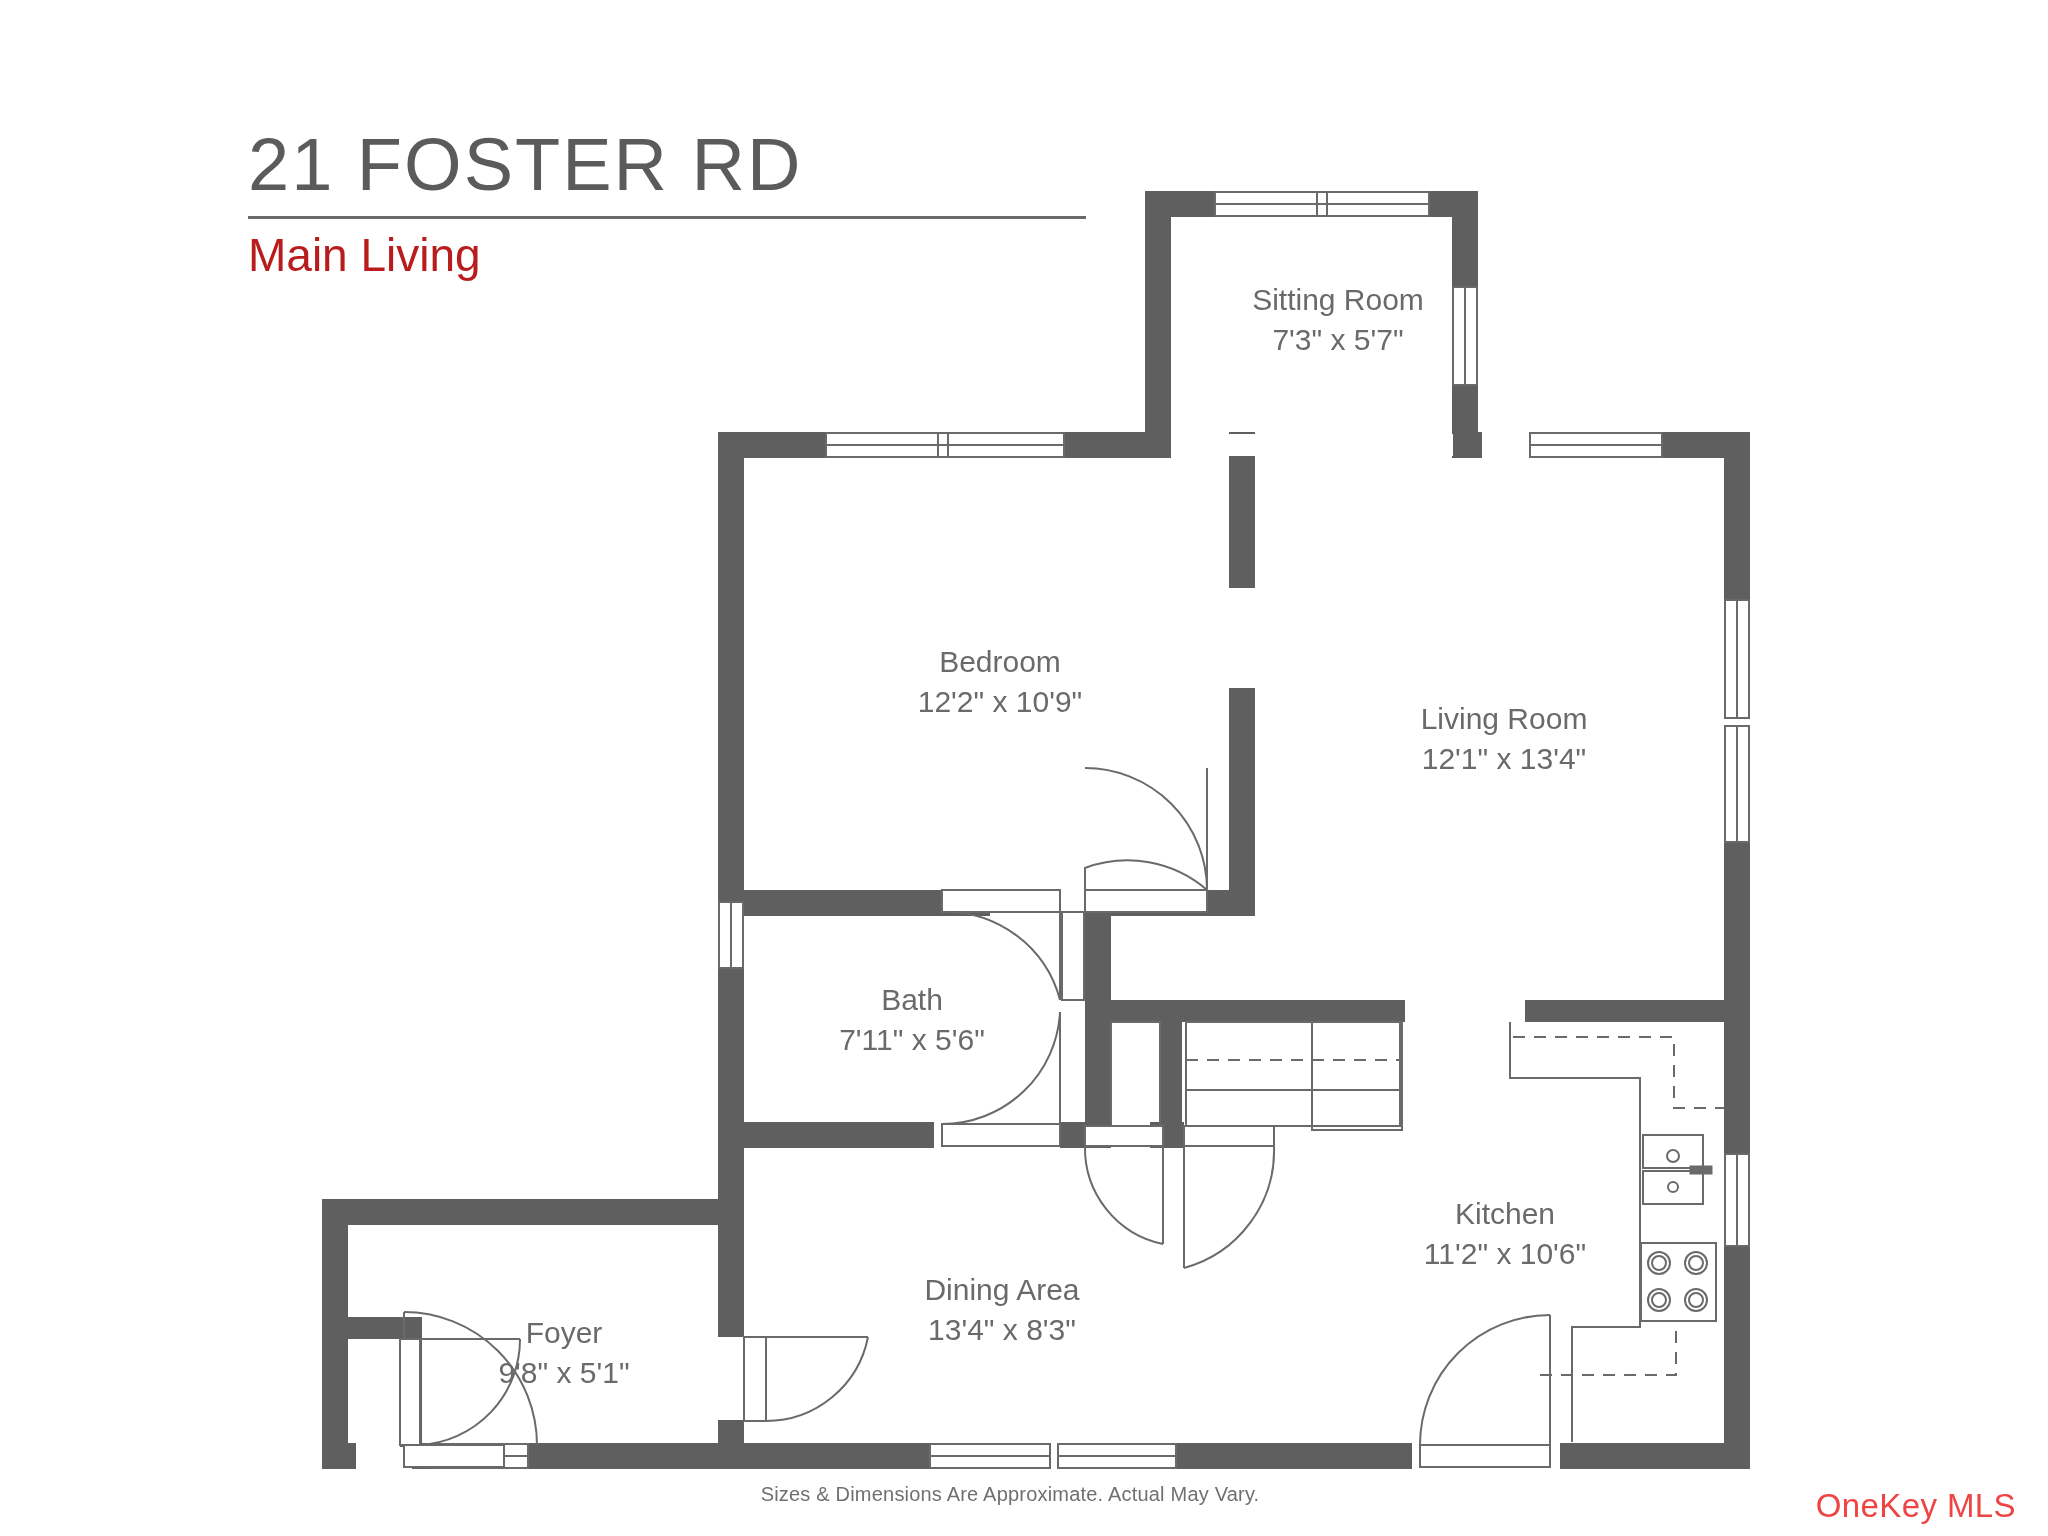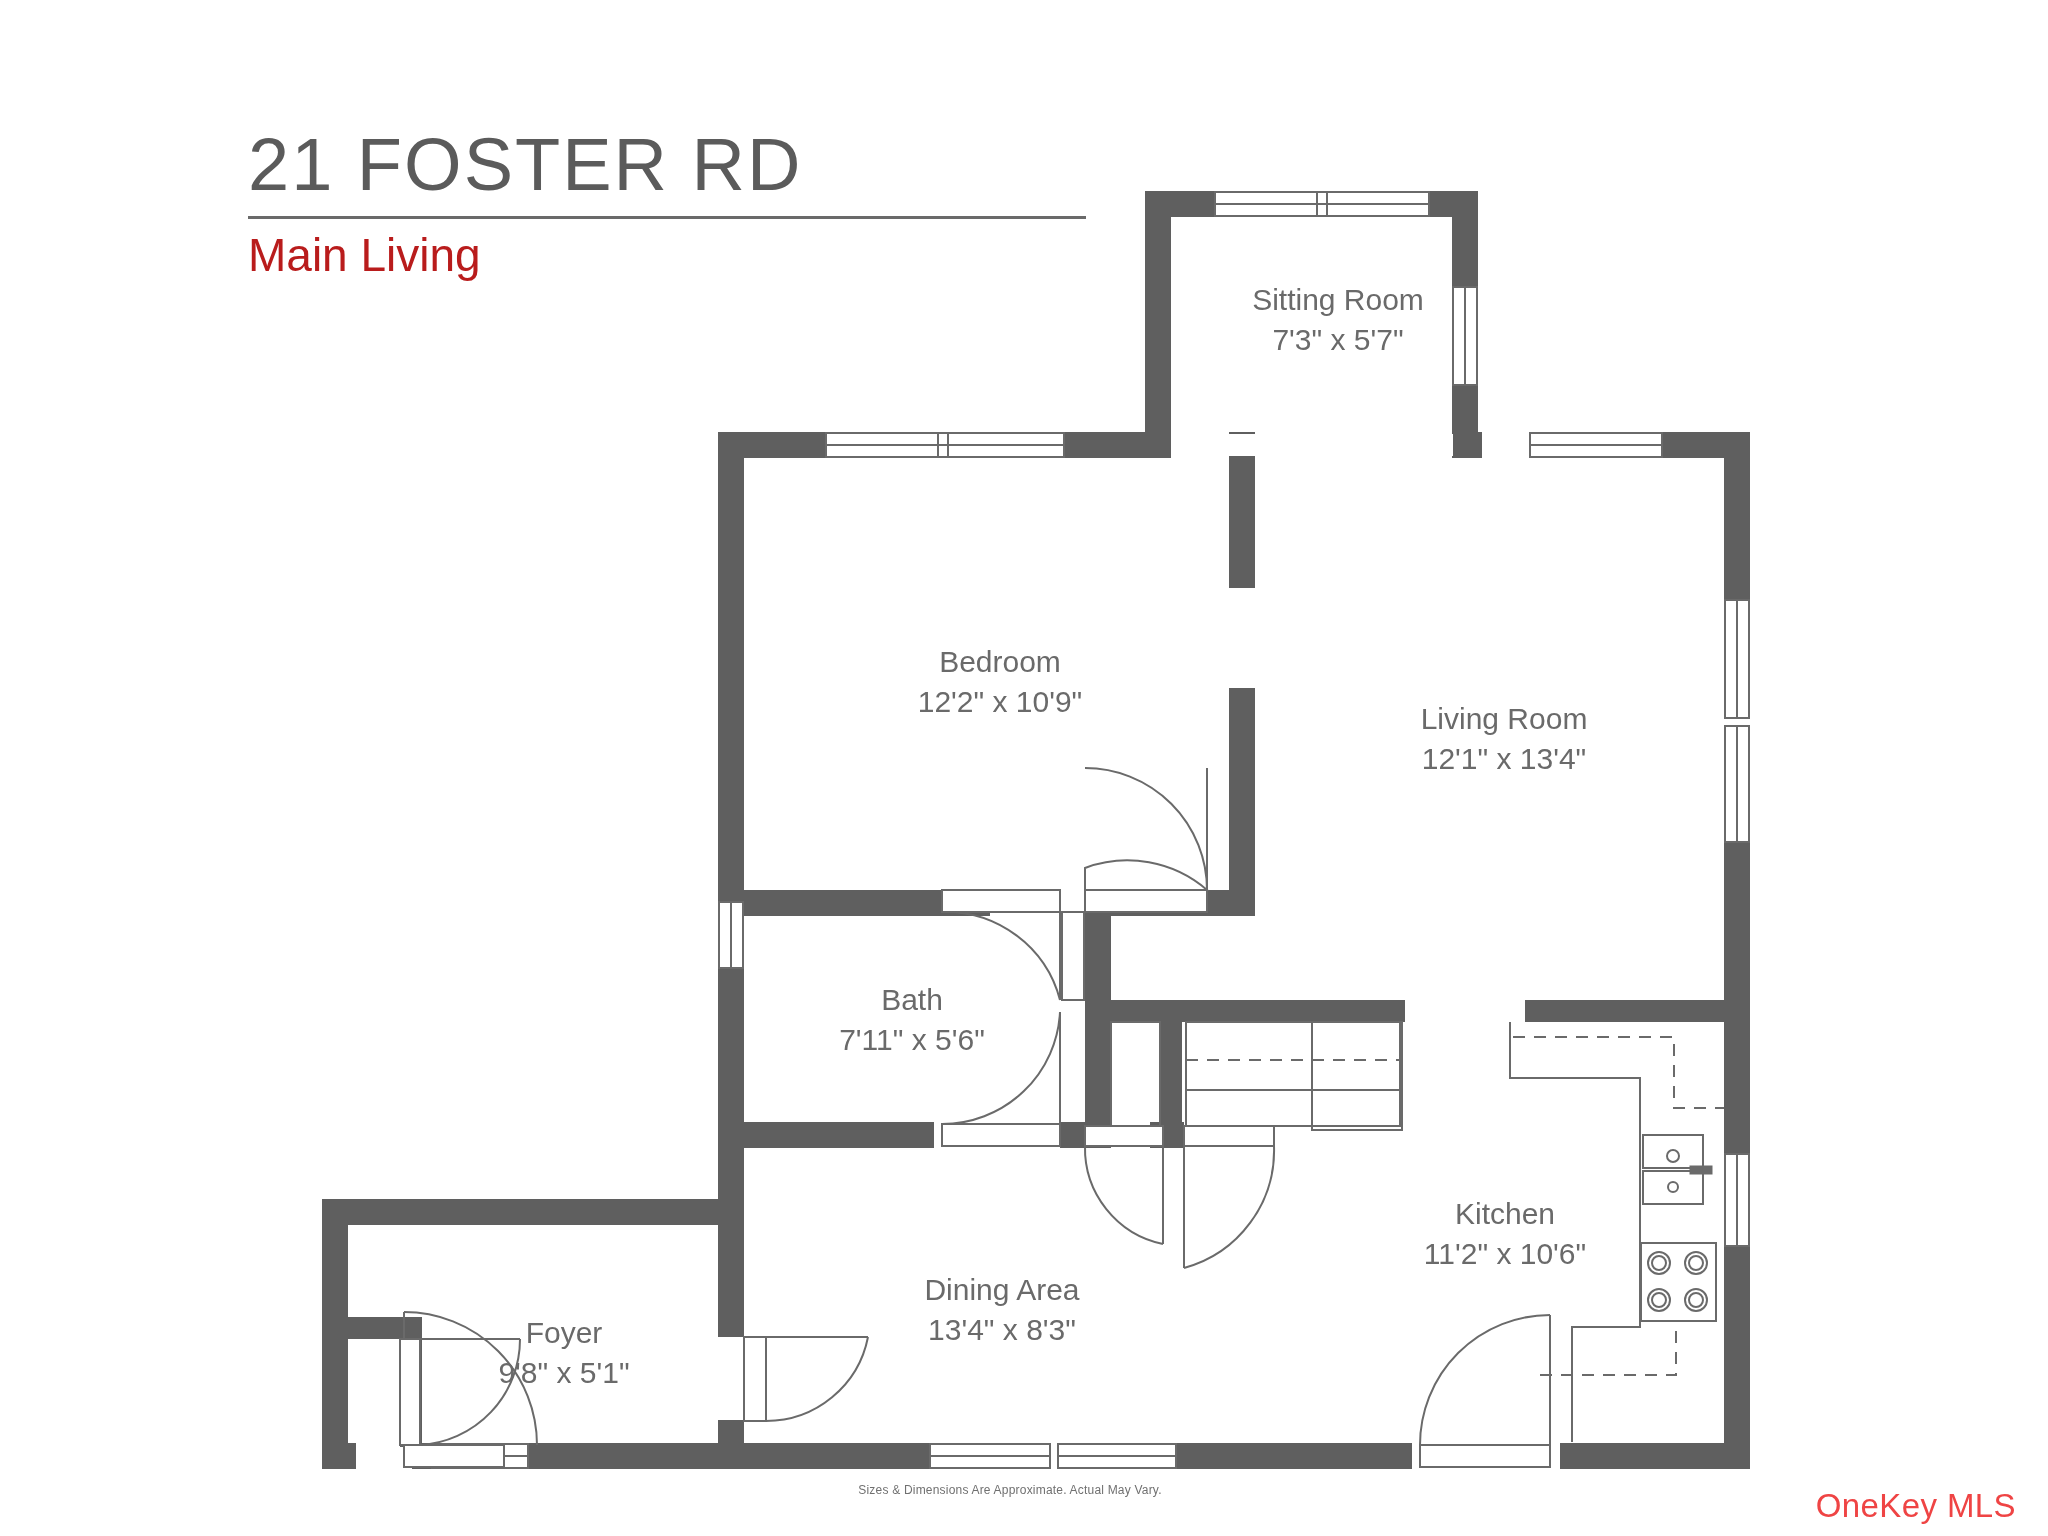--- a/index.html
+++ b/index.html
@@ -68,21 +68,21 @@
     fill: #6a6a6a;
     text-anchor: middle;
   }
   
   #footer-note {
     position: absolute;
     left: 0;
     top: 1483px;
     width: 2020px;
     text-align: center;
-    font-size: 12px;
+    font-size: 20px;
     color: #707070;
     letter-spacing: 0.2px;
   }
   #mls-watermark {
     position: absolute;
     right: 32px;
     top: 1487px;
     font-size: 33px;
     color: #ef4444;
     letter-spacing: 0.4px;

